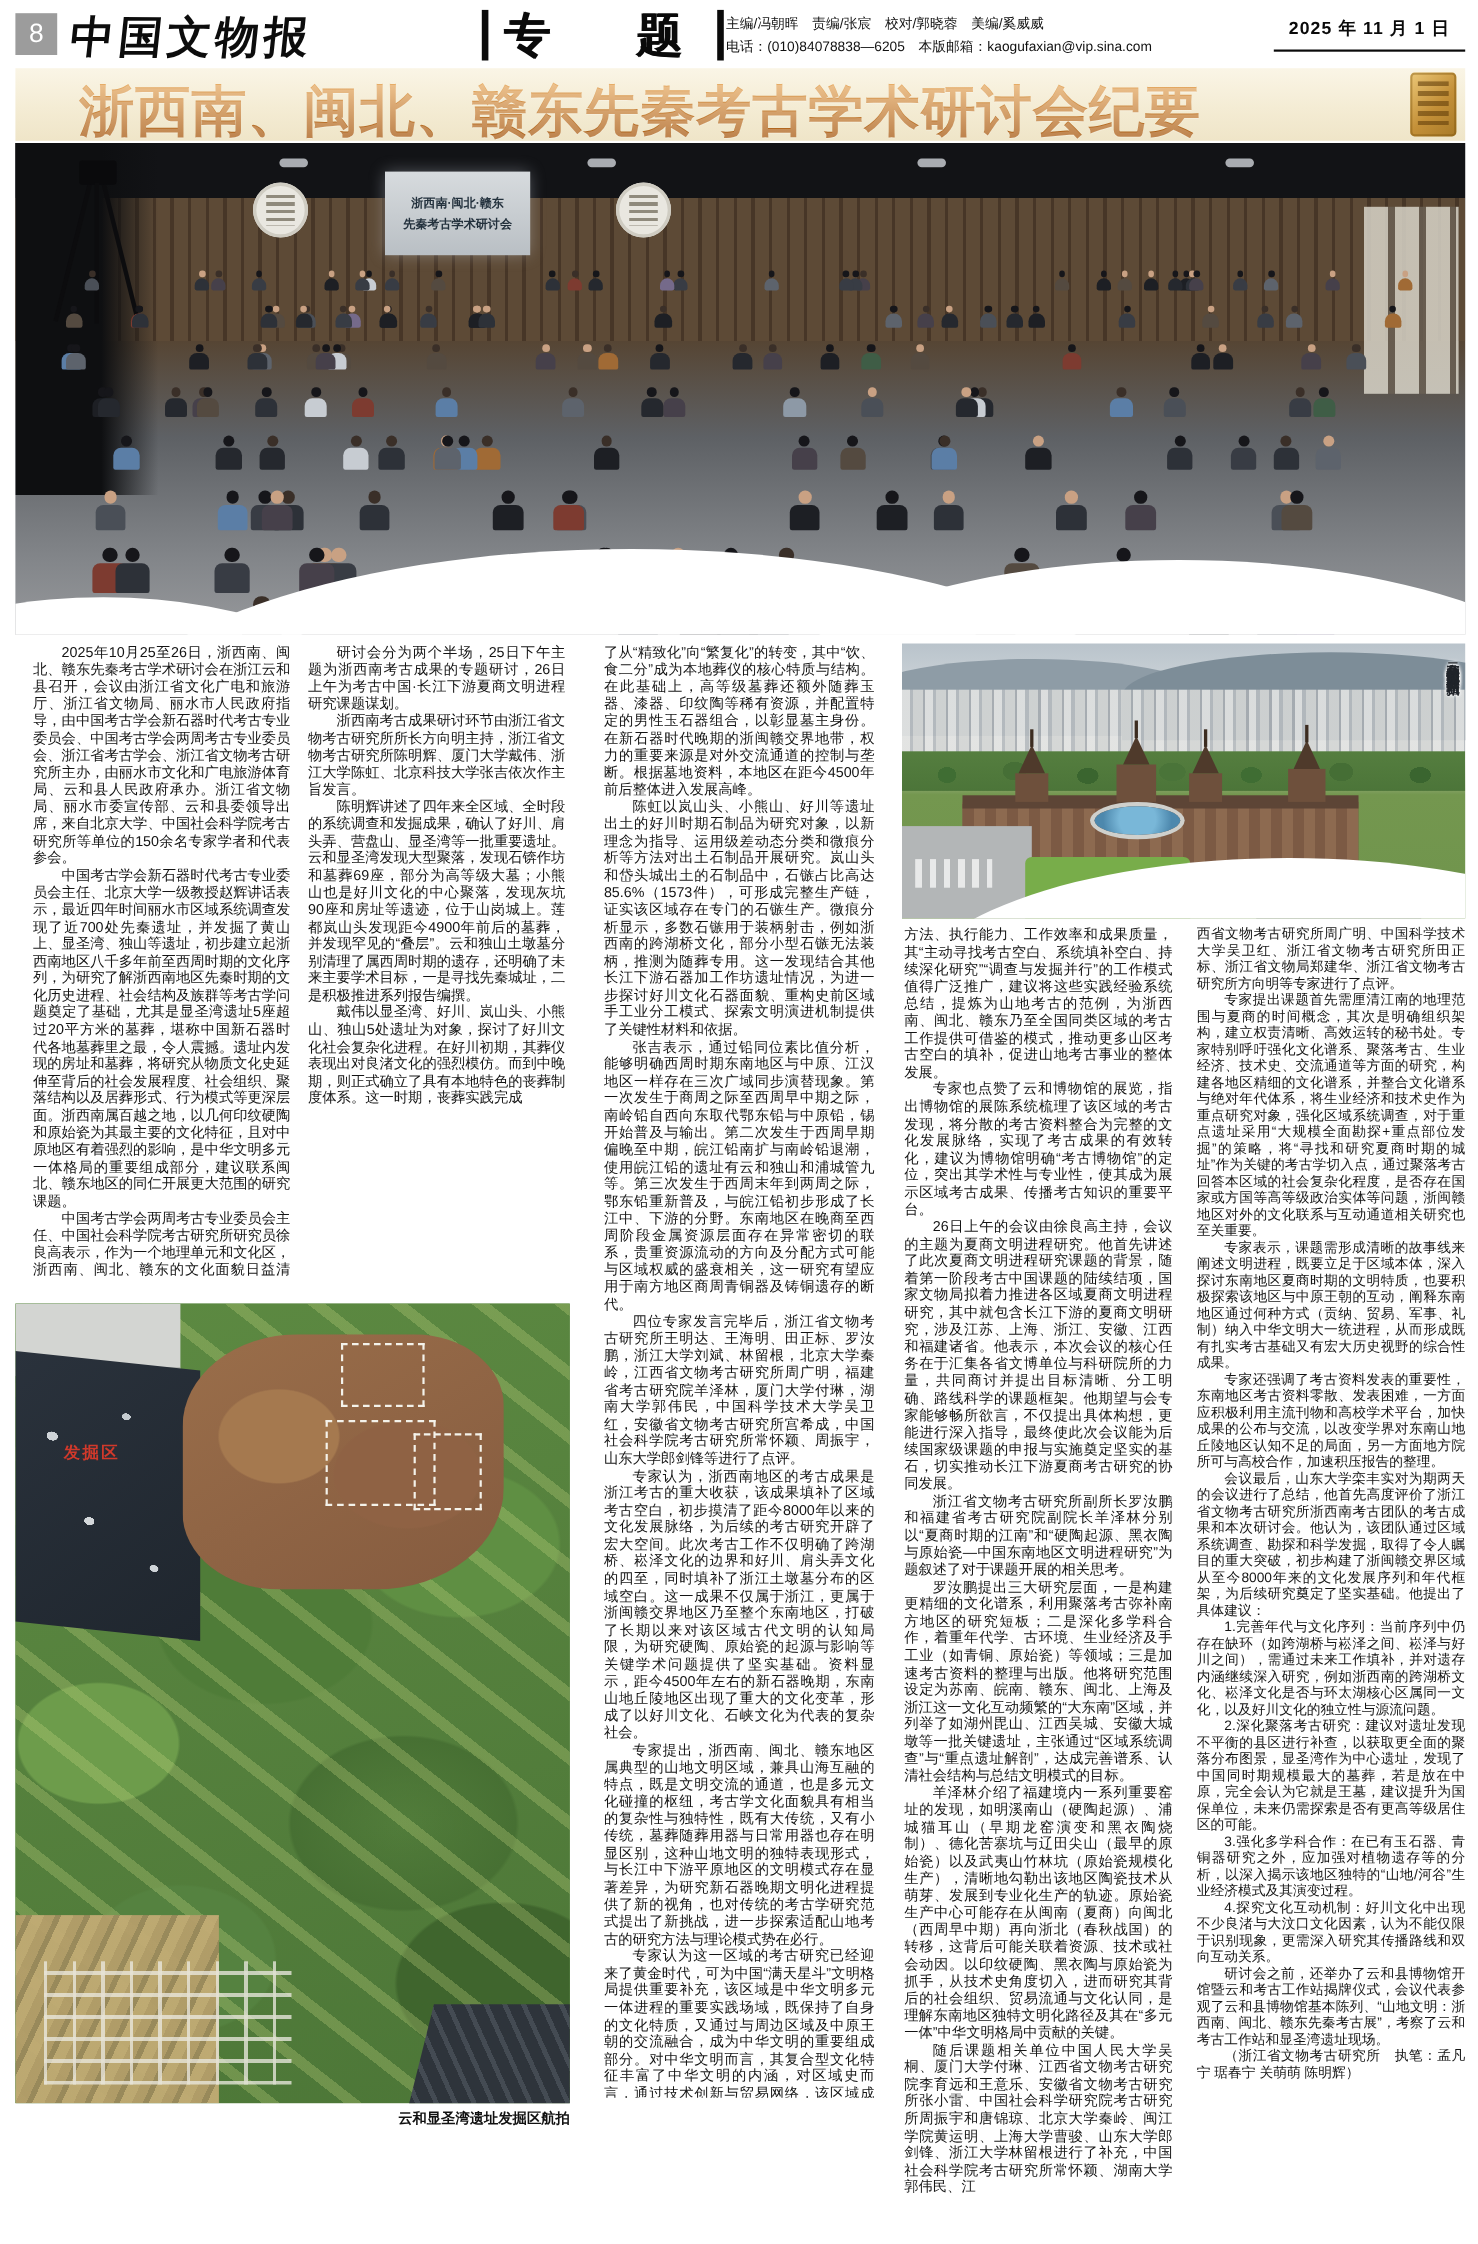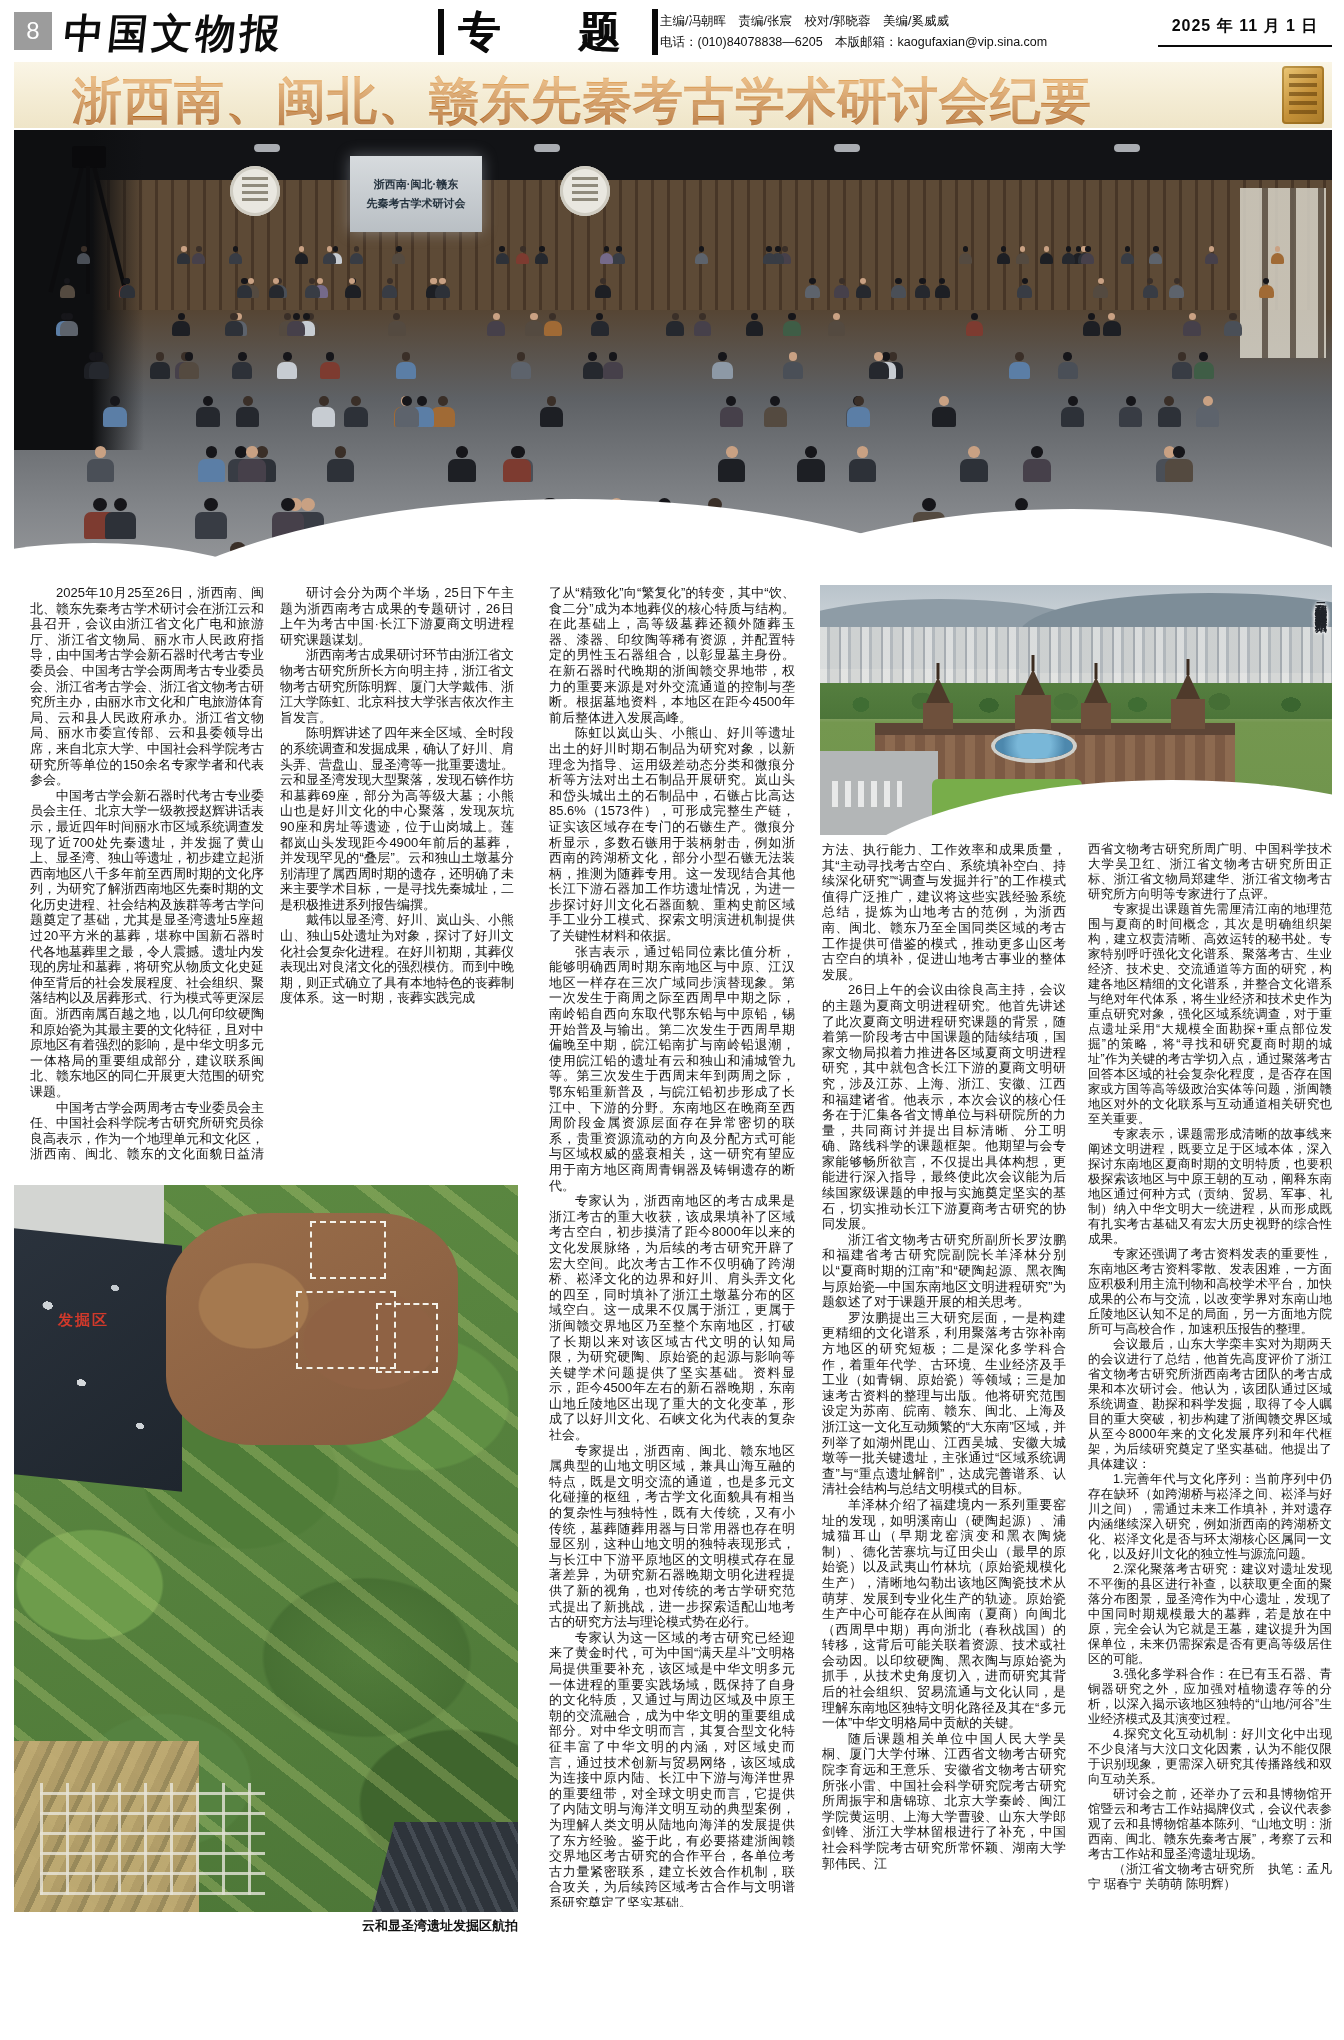--- a/index.html
+++ b/index.html
@@ -843,26 +843,28 @@
   <div class="col c2">
       <p class="ind">研讨会分为两个半场，25日下午主题为浙西南考古成果的专题研讨，26日上午为考古中国·长江下游夏商文明进程研究课题谋划。</p>
       <p class="ind">浙西南考古成果研讨环节由浙江省文物考古研究所所长方向明主持，浙江省文物考古研究所陈明辉、厦门大学戴伟、浙江大学陈虹、北京科技大学张吉依次作主旨发言。</p>
       <p class="ind">陈明辉讲述了四年来全区域、全时段的系统调查和发掘成果，确认了好川、肩头弄、营盘山、显圣湾等一批重要遗址。云和显圣湾发现大型聚落，发现石锛作坊和墓葬69座，部分为高等级大墓；小熊山也是好川文化的中心聚落，发现灰坑90座和房址等遗迹，位于山岗城上。莲都岚山头发现距今4900年前后的墓葬，并发现罕见的“叠层”。云和独山土墩墓分别清理了属西周时期的遗存，还明确了未来主要学术目标，一是寻找先秦城址，二是积极推进系列报告编撰。</p>
       <p class="ind">戴伟以显圣湾、好川、岚山头、小熊山、独山5处遗址为对象，探讨了好川文化社会复杂化进程。在好川初期，其葬仪表现出对良渚文化的强烈模仿。而到中晚期，则正式确立了具有本地特色的丧葬制度体系。这一时期，丧葬实践完成</p>
     </div>
   <div class="col c3">
       <p>了从“精致化”向“繁复化”的转变，其中“饮、食二分”成为本地葬仪的核心特质与结构。在此基础上，高等级墓葬还额外随葬玉器、漆器、印纹陶等稀有资源，并配置特定的男性玉石器组合，以彰显墓主身份。在新石器时代晚期的浙闽赣交界地带，权力的重要来源是对外交流通道的控制与垄断。根据墓地资料，本地区在距今4500年前后整体进入发展高峰。</p>
       <p class="ind">陈虹以岚山头、小熊山、好川等遗址出土的好川时期石制品为研究对象，以新理念为指导、运用级差动态分类和微痕分析等方法对出土石制品开展研究。岚山头和岱头城出土的石制品中，石镞占比高达85.6%（1573件），可形成完整生产链，证实该区域存在专门的石镞生产。微痕分析显示，多数石镞用于装柄射击，例如浙西南的跨湖桥文化，部分小型石镞无法装柄，推测为随葬专用。这一发现结合其他长江下游石器加工作坊遗址情况，为进一步探讨好川文化石器面貌、重构史前区域手工业分工模式、探索文明演进机制提供了关键性材料和依据。</p>
       <p class="ind">张吉表示，通过铅同位素比值分析，能够明确西周时期东南地区与中原、江汉地区一样存在三次广域同步演替现象。第一次发生于商周之际至西周早中期之际，南岭铅自西向东取代鄂东铅与中原铅，锡开始普及与输出。第二次发生于西周早期偏晚至中期，皖江铅南扩与南岭铅退潮，使用皖江铅的遗址有云和独山和浦城管九等。第三次发生于西周末年到两周之际，鄂东铅重新普及，与皖江铅初步形成了长江中、下游的分野。东南地区在晚商至西周阶段金属资源层面存在异常密切的联系，贵重资源流动的方向及分配方式可能与区域权威的盛衰相关，这一研究有望应用于南方地区商周青铜器及铸铜遗存的断代。</p>
+      <p class="ind">四位专家发言完毕后，浙江省文物考古研究所王明达、王海明、田正标、罗汝鹏，浙江大学刘斌、林留根，北京大学秦岭，江西省文物考古研究所周广明，福建省考古研究院羊泽林，厦门大学付琳，湖南大学郭伟民，中国科学技术大学吴卫红，安徽省文物考古研究所宫希成，中国社会科学院考古研究所常怀颖、周振宇，山东大学郎剑锋等进行了点评。</p>
       <p class="ind">专家认为，浙西南地区的考古成果是浙江考古的重大收获，该成果填补了区域考古空白，初步摸清了距今8000年以来的文化发展脉络，为后续的考古研究开辟了宏大空间。此次考古工作不仅明确了跨湖桥、崧泽文化的边界和好川、肩头弄文化的四至，同时填补了浙江土墩墓分布的区域空白。这一成果不仅属于浙江，更属于浙闽赣交界地区乃至整个东南地区，打破了长期以来对该区域古代文明的认知局限，为研究硬陶、原始瓷的起源与影响等关键学术问题提供了坚实基础。资料显示，距今4500年左右的新石器晚期，东南山地丘陵地区出现了重大的文化变革，形成了以好川文化、石峡文化为代表的复杂社会。</p>
       <p class="ind">专家提出，浙西南、闽北、赣东地区属典型的山地文明区域，兼具山海互融的特点，既是文明交流的通道，也是多元文化碰撞的枢纽，考古学文化面貌具有相当的复杂性与独特性，既有大传统，又有小传统，墓葬随葬用器与日常用器也存在明显区别，这种山地文明的独特表现形式，与长江中下游平原地区的文明模式存在显著差异，为研究新石器晚期文明化进程提供了新的视角，也对传统的考古学研究范式提出了新挑战，进一步探索适配山地考古的研究方法与理论模式势在必行。</p>
       <p class="ind">专家认为这一区域的考古研究已经迎来了黄金时代，可为中国“满天星斗”文明格局提供重要补充，该区域是中华文明多元一体进程的重要实践场域，既保持了自身的文化特质，又通过与周边区域及中原王朝的交流融合，成为中华文明的重要组成部分。对中华文明而言，其复合型文化特征丰富了中华文明的内涵，对区域史而言，通过技术创新与贸易网络，该区域成为连接中原内陆、长江中下游与海洋世界的重要纽带，对全球文明史而言，它提供了内陆文明与海洋文明互动的典型案例，为理解人类文明从陆地向海洋的发展提供了东方经验。鉴于此，有必要搭建浙闽赣交界地区考古研究的合作平台，各单位考古力量紧密联系，建立长效合作机制，联合攻关，为后续跨区域考古合作与文明谱系研究奠定了坚实基础。</p>
     </div>
   <div class="col c4">
       <p>方法、执行能力、工作效率和成果质量，其“主动寻找考古空白、系统填补空白、持续深化研究”“调查与发掘并行”的工作模式值得广泛推广，建议将这些实践经验系统总结，提炼为山地考古的范例，为浙西南、闽北、赣东乃至全国同类区域的考古工作提供可借鉴的模式，推动更多山区考古空白的填补，促进山地考古事业的整体发展。</p>
+      <p class="ind">专家也点赞了云和博物馆的展览，指出博物馆的展陈系统梳理了该区域的考古发现，将分散的考古资料整合为完整的文化发展脉络，实现了考古成果的有效转化，建议为博物馆明确“考古博物馆”的定位，突出其学术性与专业性，使其成为展示区域考古成果、传播考古知识的重要平台。</p>
       <p class="ind">26日上午的会议由徐良高主持，会议的主题为夏商文明进程研究。他首先讲述了此次夏商文明进程研究课题的背景，随着第一阶段考古中国课题的陆续结项，国家文物局拟着力推进各区域夏商文明进程研究，其中就包含长江下游的夏商文明研究，涉及江苏、上海、浙江、安徽、江西和福建诸省。他表示，本次会议的核心任务在于汇集各省文博单位与科研院所的力量，共同商讨并提出目标清晰、分工明确、路线科学的课题框架。他期望与会专家能够畅所欲言，不仅提出具体构想，更能进行深入指导，最终使此次会议能为后续国家级课题的申报与实施奠定坚实的基石，切实推动长江下游夏商考古研究的协同发展。</p>
       <p class="ind">浙江省文物考古研究所副所长罗汝鹏和福建省考古研究院副院长羊泽林分别以“夏商时期的江南”和“硬陶起源、黑衣陶与原始瓷—中国东南地区文明进程研究”为题叙述了对于课题开展的相关思考。</p>
       <p class="ind">罗汝鹏提出三大研究层面，一是构建更精细的文化谱系，利用聚落考古弥补南方地区的研究短板；二是深化多学科合作，着重年代学、古环境、生业经济及手工业（如青铜、原始瓷）等领域；三是加速考古资料的整理与出版。他将研究范围设定为苏南、皖南、赣东、闽北、上海及浙江这一文化互动频繁的“大东南”区域，并列举了如湖州毘山、江西吴城、安徽大城墩等一批关键遗址，主张通过“区域系统调查”与“重点遗址解剖”，达成完善谱系、认清社会结构与总结文明模式的目标。</p>
       <p class="ind">羊泽林介绍了福建境内一系列重要窑址的发现，如明溪南山（硬陶起源）、浦城猫耳山（早期龙窑演变和黑衣陶烧制）、德化苦寨坑与辽田尖山（最早的原始瓷）以及武夷山竹林坑（原始瓷规模化生产），清晰地勾勒出该地区陶瓷技术从萌芽、发展到专业化生产的轨迹。原始瓷生产中心可能存在从闽南（夏商）向闽北（西周早中期）再向浙北（春秋战国）的转移，这背后可能关联着资源、技术或社会动因。以印纹硬陶、黑衣陶与原始瓷为抓手，从技术史角度切入，进而研究其背后的社会组织、贸易流通与文化认同，是理解东南地区独特文明化路径及其在“多元一体”中华文明格局中贡献的关键。</p>
       <p class="ind">随后课题相关单位中国人民大学吴桐、厦门大学付琳、江西省文物考古研究院李育远和王意乐、安徽省文物考古研究所张小雷、中国社会科学研究院考古研究所周振宇和唐锦琼、北京大学秦岭、闽江学院黄运明、上海大学曹骏、山东大学郎剑锋、浙江大学林留根进行了补充，中国社会科学院考古研究所常怀颖、湖南大学郭伟民、江</p>
     </div>
   <div class="col c5">
       <p>西省文物考古研究所周广明、中国科学技术大学吴卫红、浙江省文物考古研究所田正标、浙江省文物局郑建华、浙江省文物考古研究所方向明等专家进行了点评。</p>
       <p class="ind">专家提出课题首先需厘清江南的地理范围与夏商的时间概念，其次是明确组织架构，建立权责清晰、高效运转的秘书处。专家特别呼吁强化文化谱系、聚落考古、生业经济、技术史、交流通道等方面的研究，构建各地区精细的文化谱系，并整合文化谱系与绝对年代体系，将生业经济和技术史作为重点研究对象，强化区域系统调查，对于重点遗址采用“大规模全面勘探+重点部位发掘”的策略，将“寻找和研究夏商时期的城址”作为关键的考古学切入点，通过聚落考古回答本区域的社会复杂化程度，是否存在国家或方国等高等级政治实体等问题，浙闽赣地区对外的文化联系与互动通道相关研究也至关重要。</p>
       <p class="ind">专家表示，课题需形成清晰的故事线来阐述文明进程，既要立足于区域本体，深入探讨东南地区夏商时期的文明特质，也要积极探索该地区与中原王朝的互动，阐释东南地区通过何种方式（贡纳、贸易、军事、礼制）纳入中华文明大一统进程，从而形成既有扎实考古基础又有宏大历史视野的综合性成果。</p>

